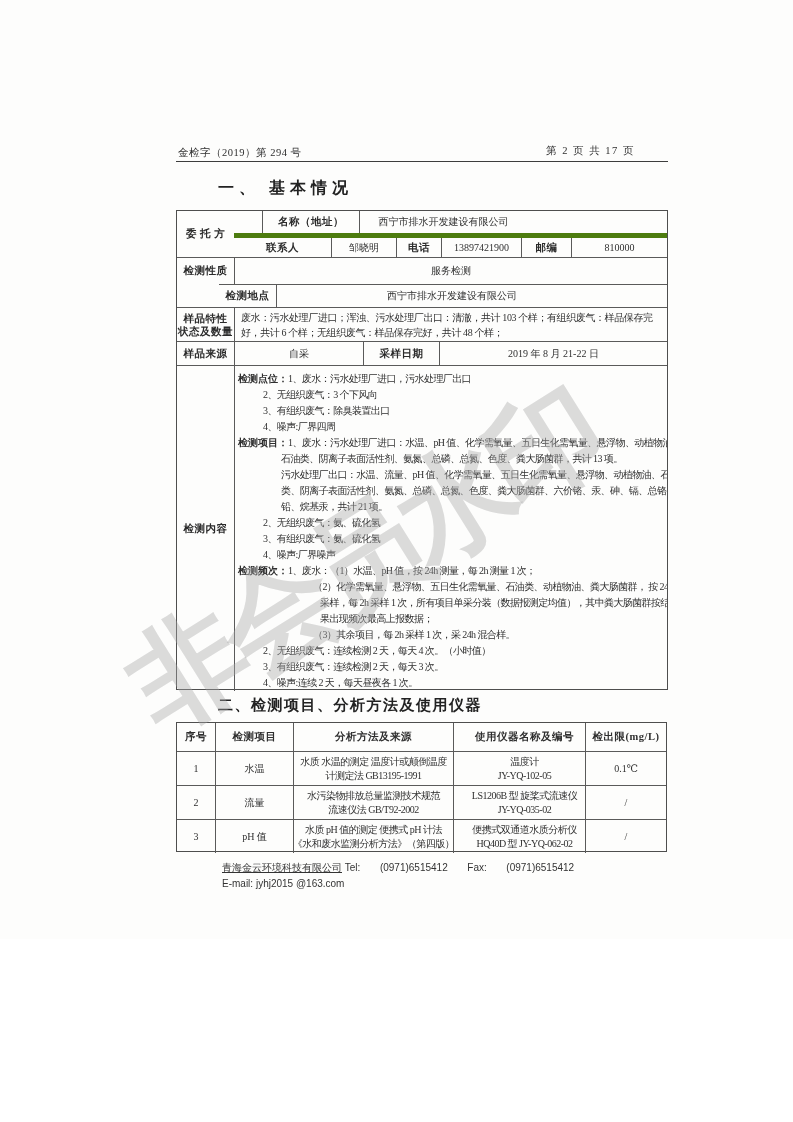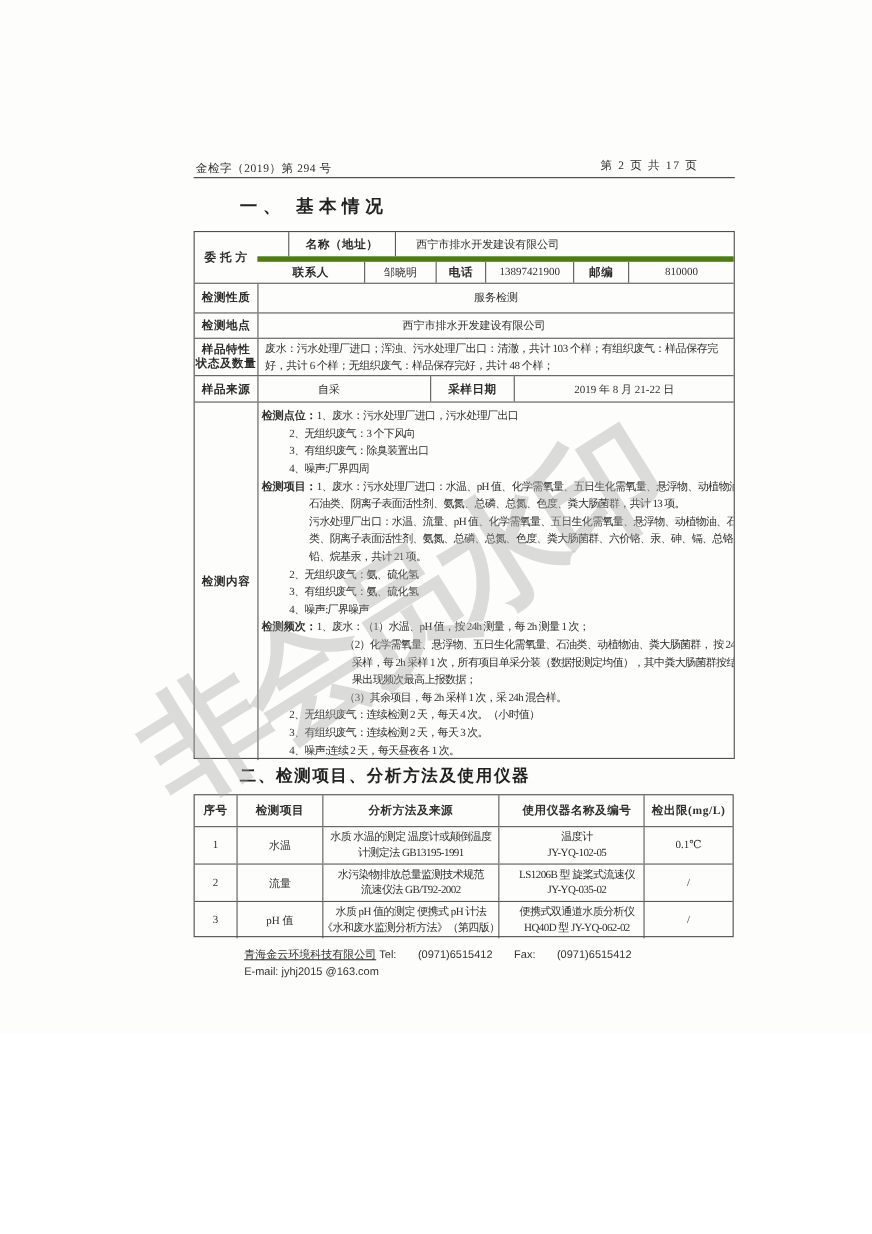--- a/index.html
+++ b/index.html
@@ -22,26 +22,26 @@
   .tcell.first{border-left:none;}
   .lbl{font-weight:bold;font-size:10.5px;letter-spacing:.5px;color:#2b2b2b;}
   .val{font-size:10px;}
   
   .t1{left:176px;top:210px;width:492px;height:480px;}
   .t1 .rowA{height:46px;}
   .t1 .rowA-right{display:flex;flex-direction:column;flex:1;}
   .t1 .rowA1{height:22px;padding-left:28px;}
   .t1 .rowA2{height:24px;border-top:5px solid #4d7c0f;}
   .t1 .rowB{height:27px;}
-  .t1 .rowC{height:23px;}
+  .t1 .rowC{height:23px;margin-left:42px;}
   .t1 .rowD{height:34px;}
   .t1 .rowE{height:24px;}
   .t1 .rowF{height:326px;}
   .w57{width:57px;}.w97{width:97px;}.w65{width:65px;}.w45{width:45px;}
-  .w80{width:80px;}.w50{width:50px;}.w129{width:129px;}.w76{width:76px;margin-left:28px;}
+  .w80{width:80px;}.w50{width:50px;}.w129{width:129px;}.w76{width:76px;}
   .flex1{flex:1;}
   .two-line-lbl{flex-direction:column;line-height:13px;justify-content:center;}
   .sample-text{font-size:10px;line-height:15px;padding:2px 6px;white-space:normal;
                align-items:flex-start;text-align:left;letter-spacing:-0.4px;}
   .pad-r140{padding-right:140px;}
   .pad-r40{padding-right:40px;}
   
   .content-cell{flex:1;display:block;padding-top:5px;overflow:hidden;}
   .cline{font-size:10px;line-height:16px;letter-spacing:-0.6px;white-space:nowrap;overflow:hidden;}
   .cline b{letter-spacing:0;}

